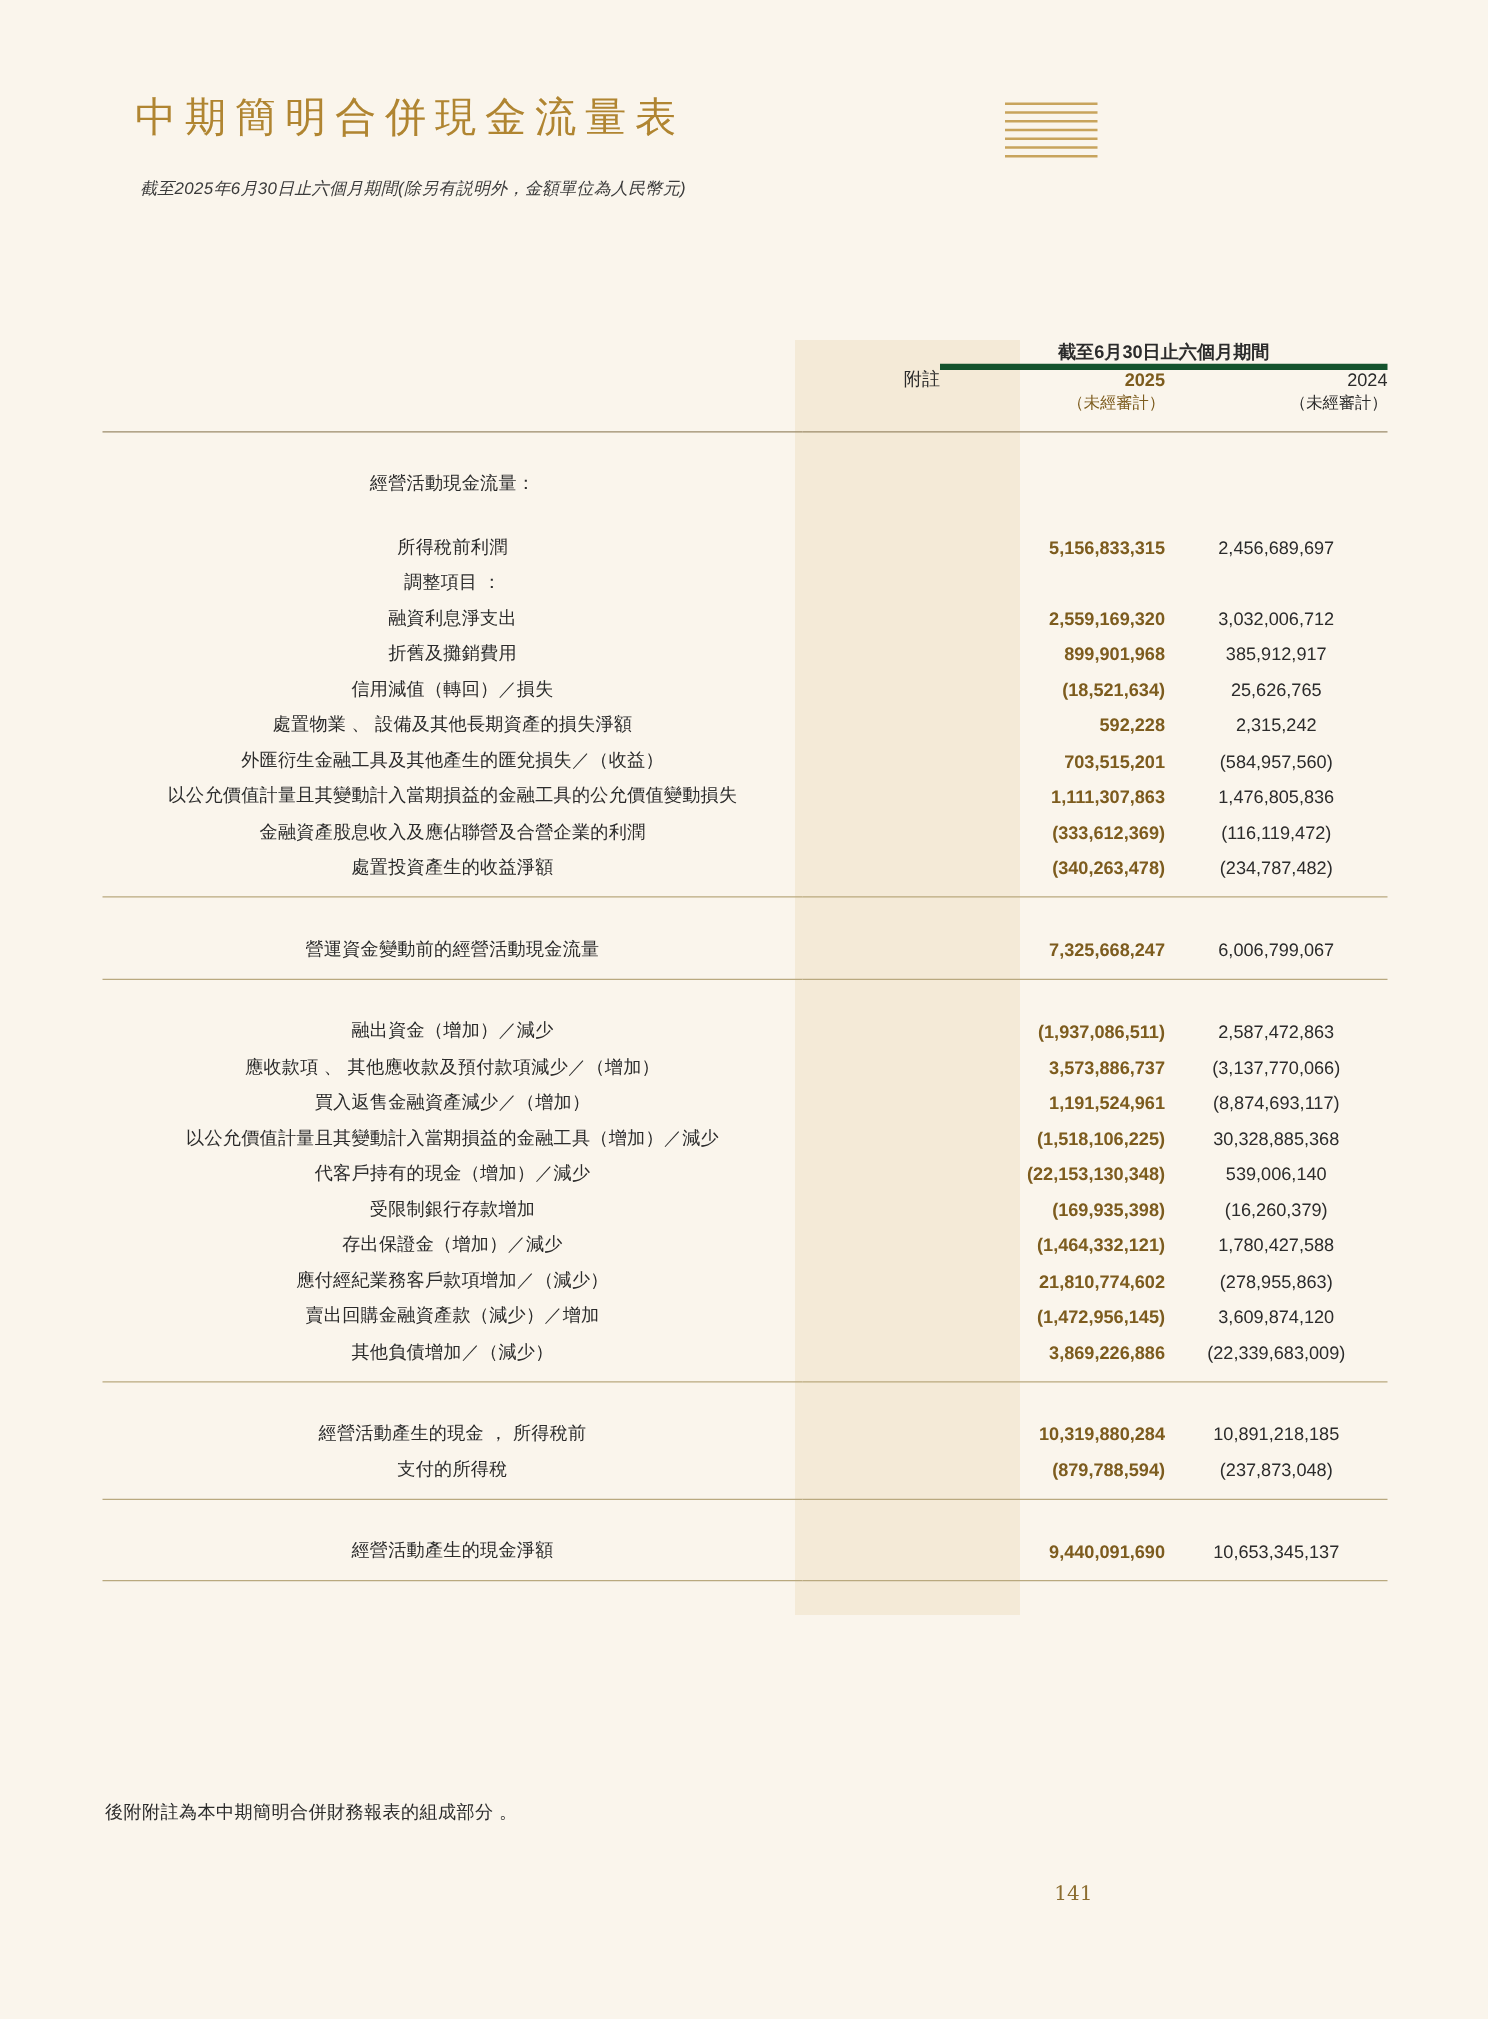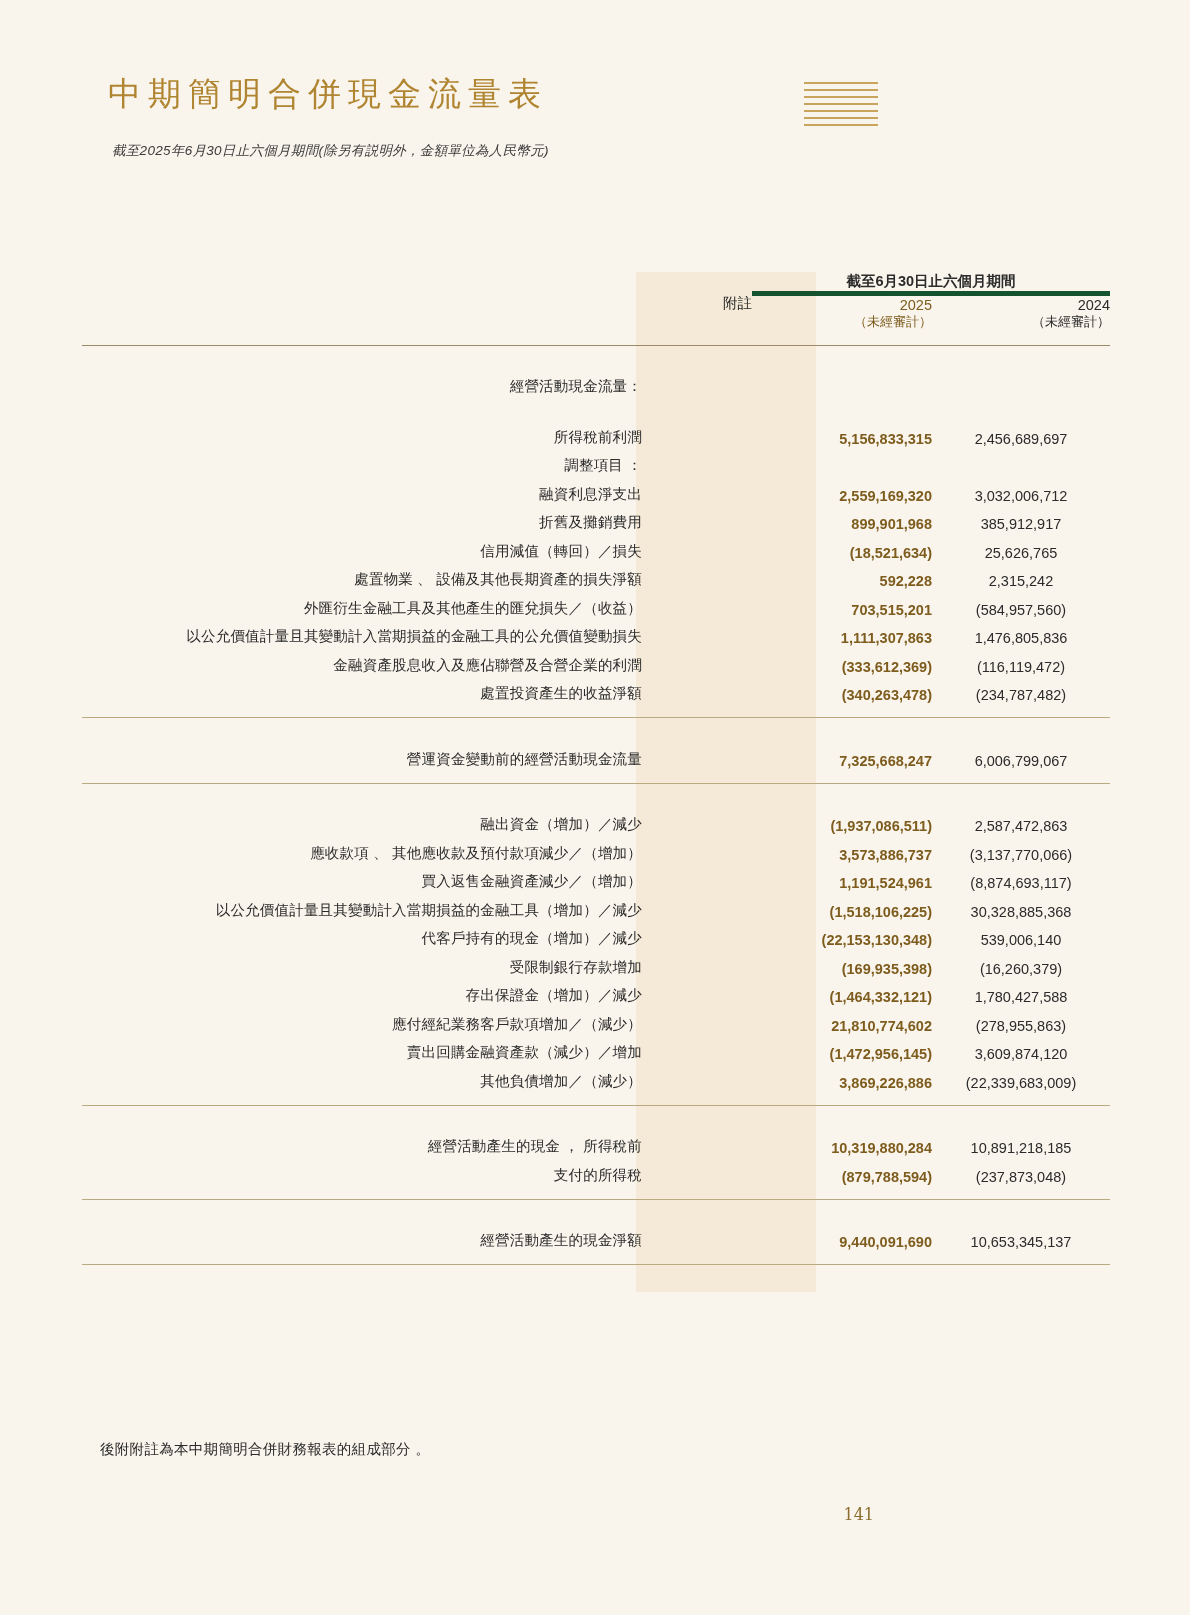--- a/index.html
+++ b/index.html
@@ -91,21 +91,21 @@
     left: 636px;
     top: 272px;
     width: 180px;
     height: 1000px;
     background: #f4ead7;
     z-index: 0;
   }
   .table-wrap { z-index: 1; }
 
   td.lbl {
-    text-align: right;
+    text-align: center;
     padding-left: 14px;
     white-space: nowrap;
     letter-spacing: 0.2px;
   }
   td.note {
     text-align: right;
     padding-right: 12px;
   }
   td.v25 {
     text-align: right;
@@ -130,21 +130,21 @@
     font-weight: bold;
     font-size: 14.5px;
     padding-bottom: 6px;
   }
   .hdr-under {
     border-bottom: 5px solid #14532d;
   }
   .hdr-year-2025 {
     text-align: right;
     padding-right: 16px;
-    font-weight: normal;
+    font-weight: bold;
     color: #7d5c1e;
     font-size: 14.5px;
   }
   .hdr-year-2024 {
     text-align: right;
     padding-right: 8px;
     font-size: 14.5px;
   }
   .hdr-sub {
     font-size: 13px;
@@ -163,21 +163,21 @@
   }
   .thin-rule td {
     border-top: 1px solid #b9a97f;
     height: 0;
     padding: 0;
     font-size: 0;
     line-height: 0;
   }
   .footer-note {
     position: absolute;
-    left: 100px;
+    left: 84px;
     top: 1440px;
     font-size: 14.5px;
     letter-spacing: 0.3px;
     text-align: right;
   }
   .page-num {
     position: absolute;
     right: 82px;
     top: 1505px;
     font-size: 16px;

